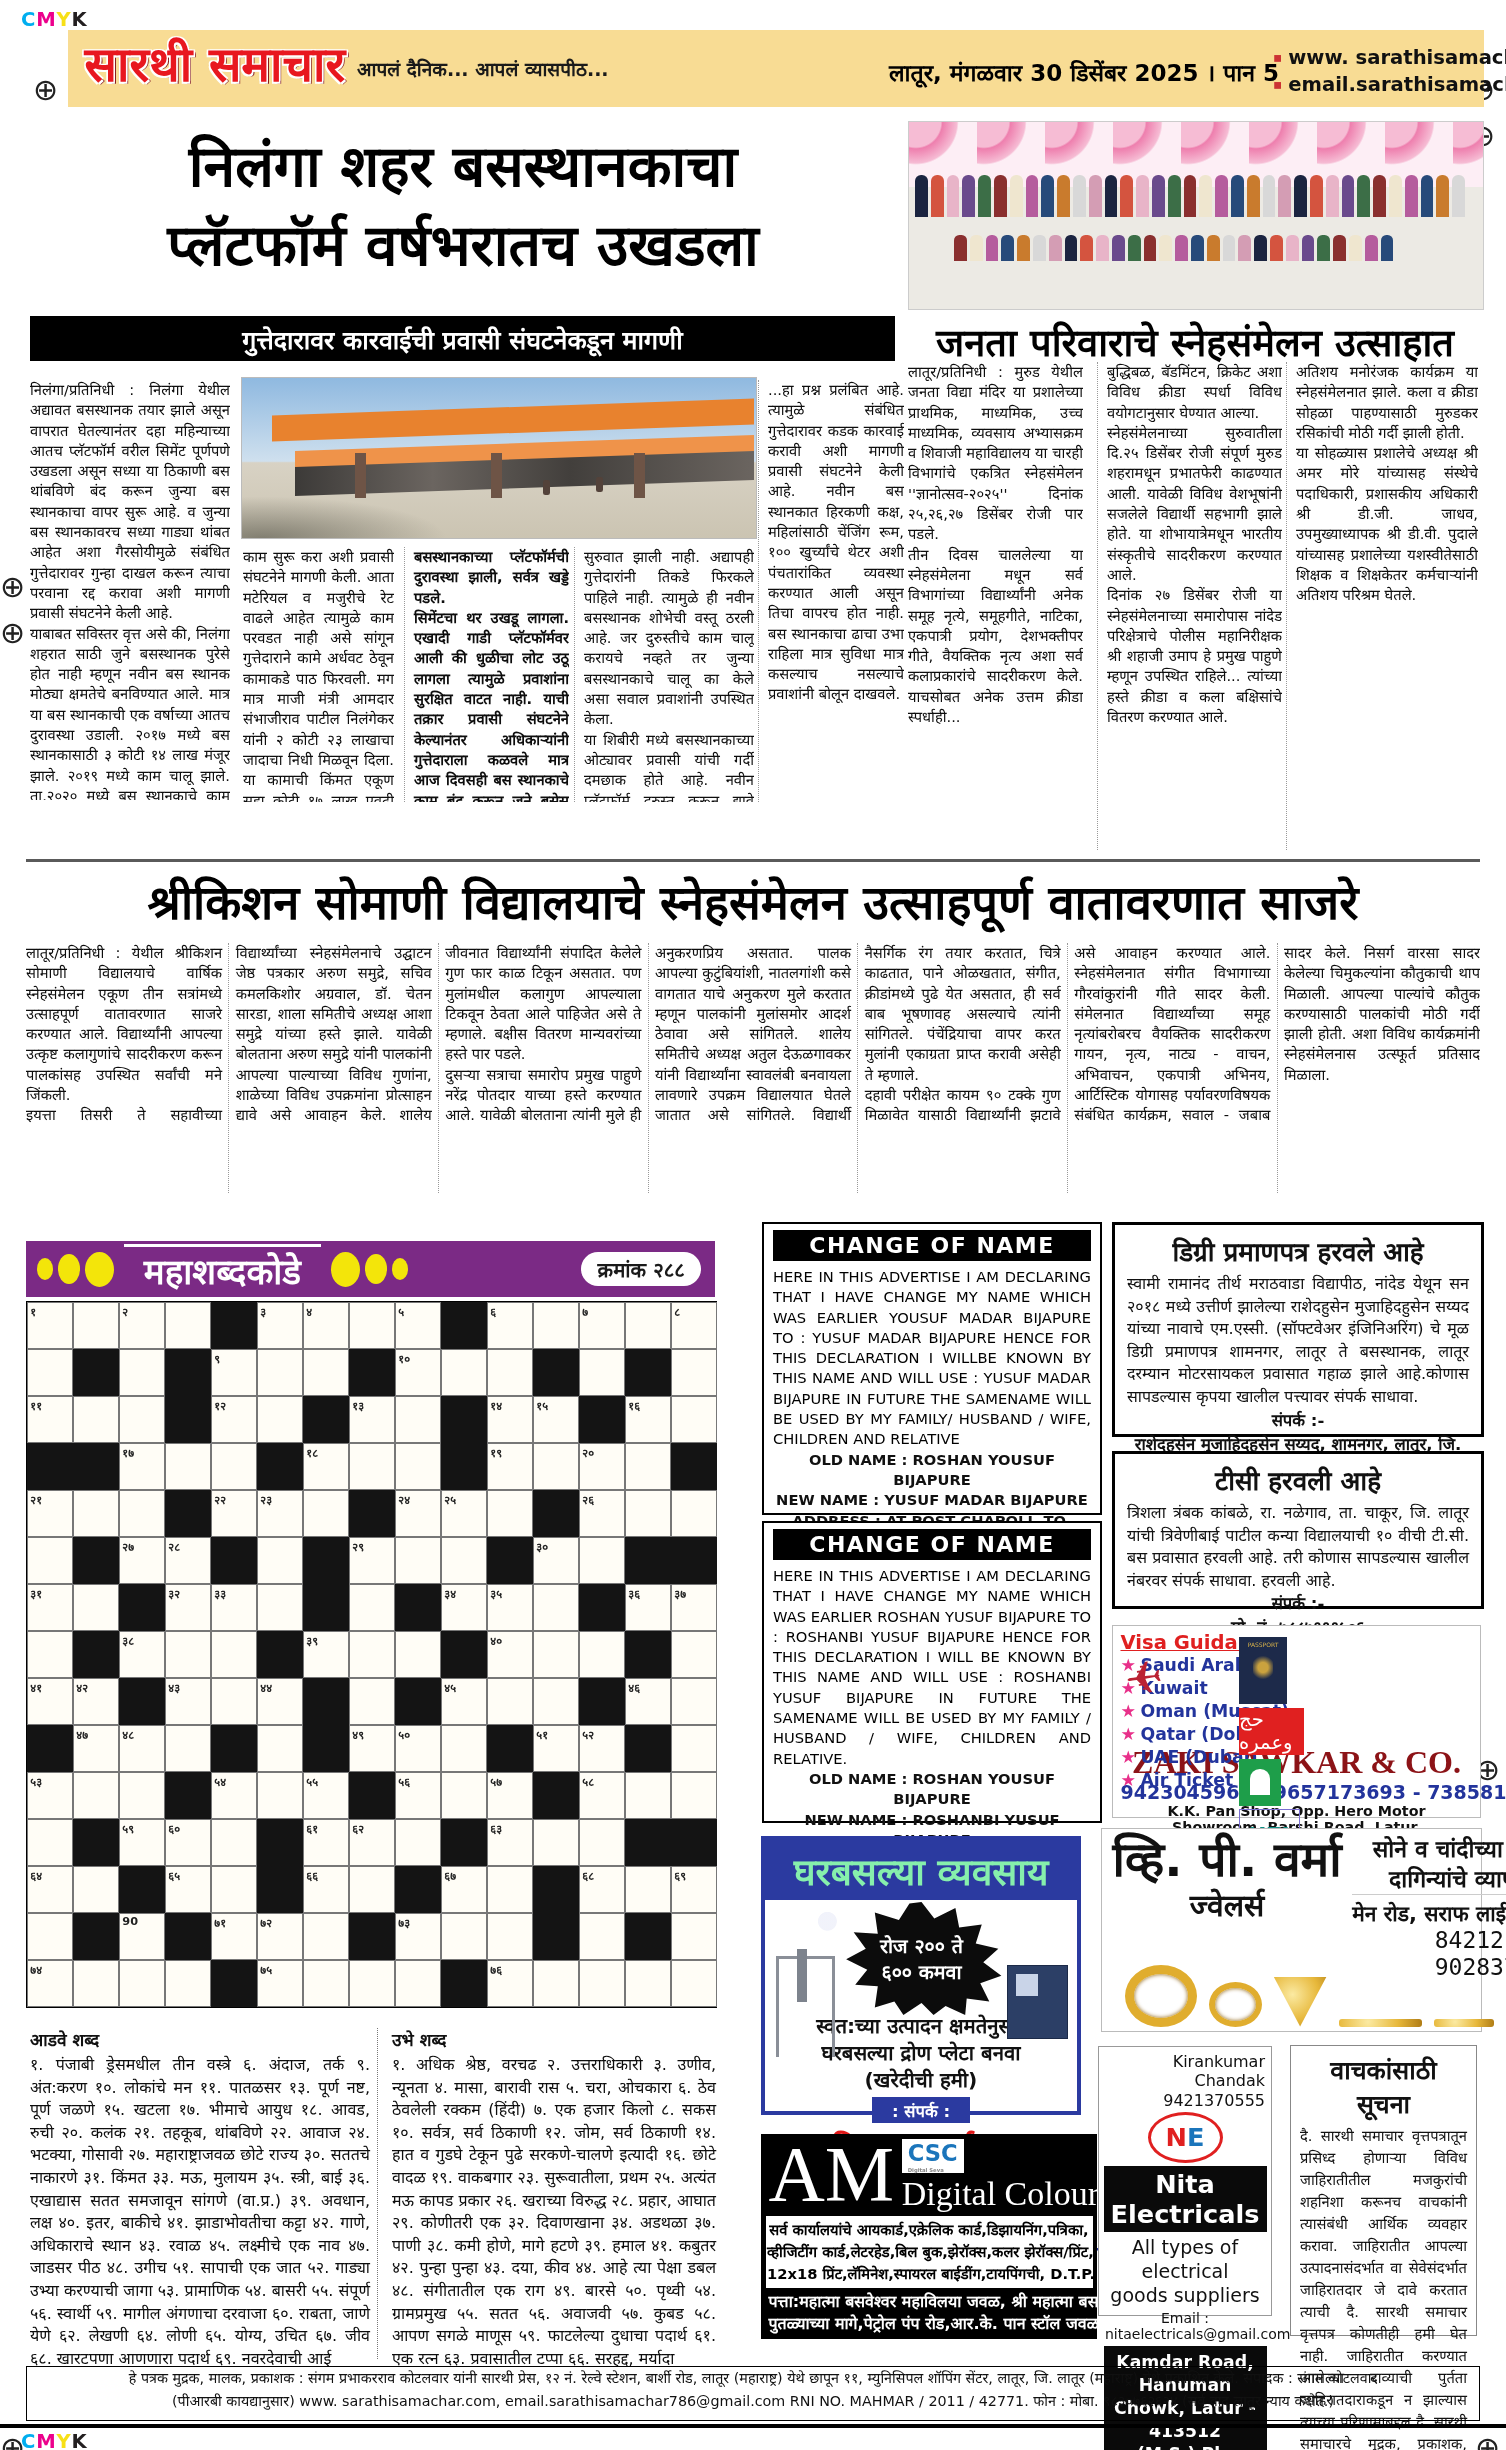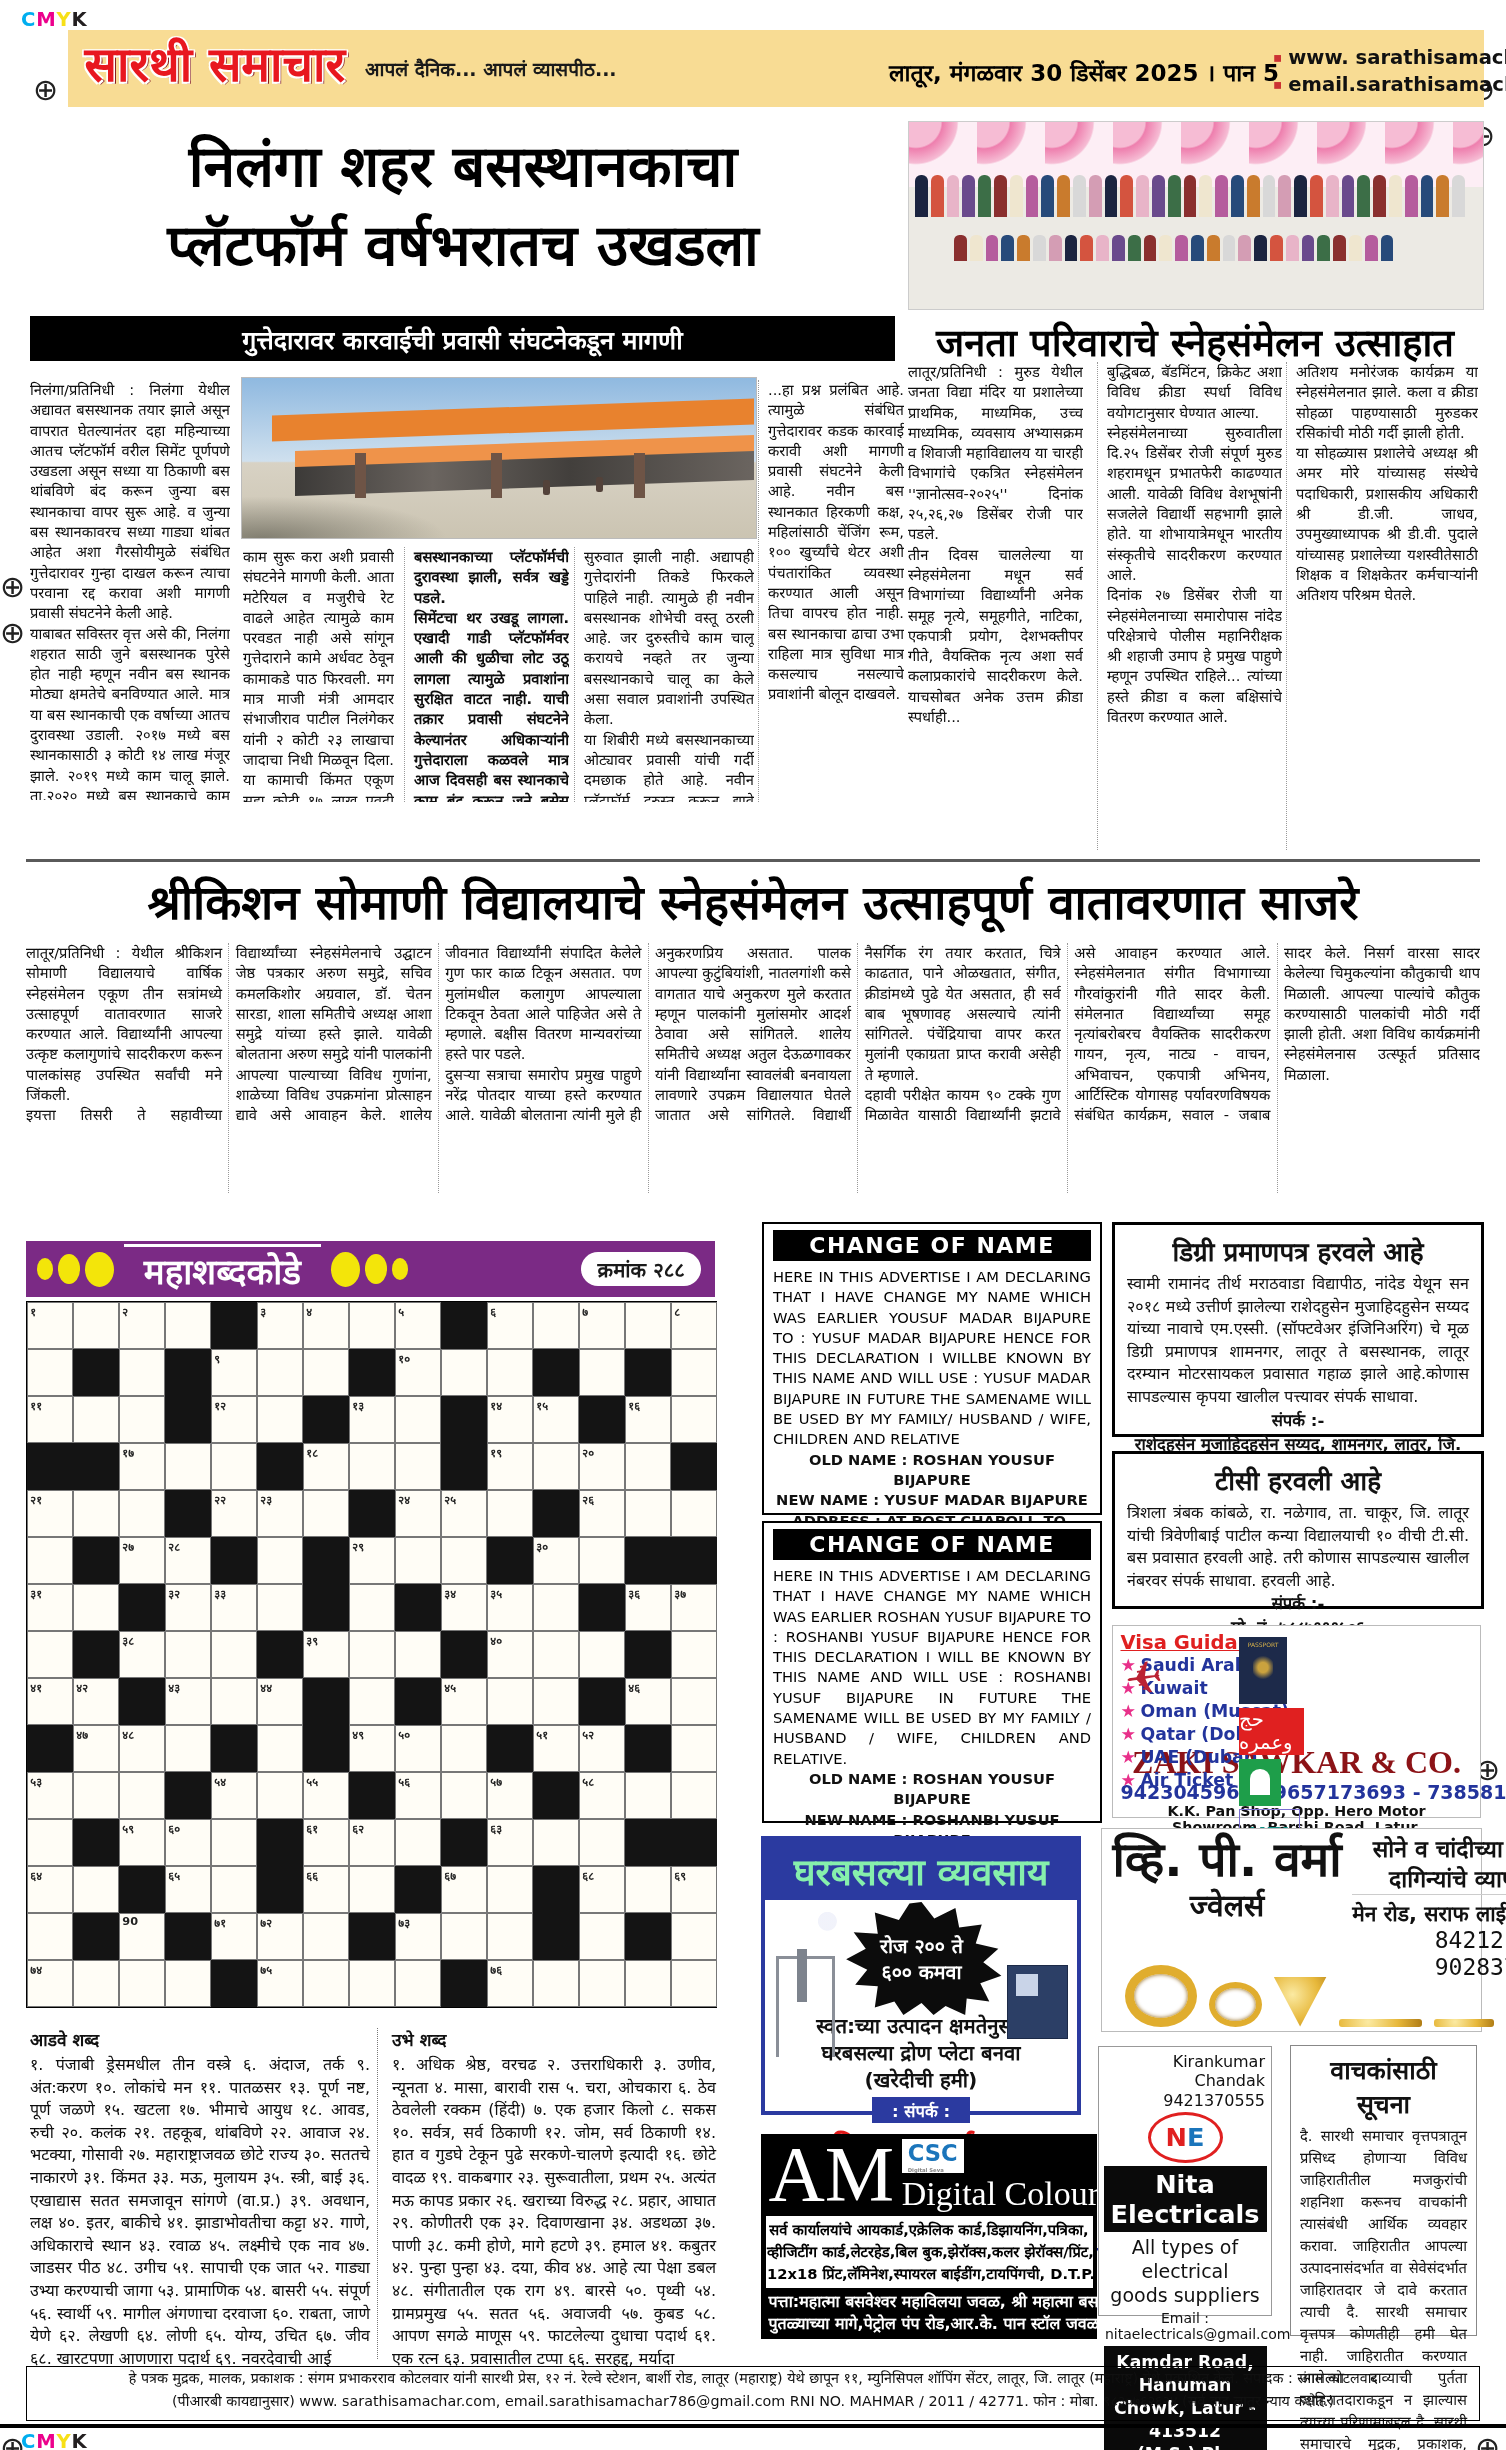--- a/index.html
+++ b/index.html
@@ -7,21 +7,21 @@
         font-family:"DejaVu Sans",sans-serif;color:#111;}
   .abs{position:absolute;}
   .regmark{font-size:30px;color:#222;line-height:1;}
   .cmyk span{font-weight:bold;font-size:19.6px;letter-spacing:0.8px;}
   .cmyk .c{color:#00aeef;} .cmyk .m{color:#ec008c;} .cmyk .y{color:#f7e017;} .cmyk .k{color:#231f20;}
 
   
   #masthead{left:68px;top:30px;width:1416px;height:77px;background:#f8dc94;display:flex;align-items:flex-start;}
   #logo{font-size:48px;font-weight:bold;color:#e8171f;margin-left:16.6px;white-space:nowrap;
         text-shadow:-1.5px -1.5px 0 #fff,1.5px -1.5px 0 #fff,-1.5px 1.5px 0 #fff,1.5px 1.5px 0 #fff,2.3px 2.3px 0 #7a0d12;}
-  #tagline{font-size:19px;font-weight:bold;color:#1a1a1a;margin-left:20px;margin-top:25.6px;white-space:nowrap;}
+  #tagline{font-size:19px;font-weight:bold;color:#1a1a1a;margin-left:12px;margin-top:25.6px;white-space:nowrap;}
   #dateline{position:absolute;left:821px;top:25.6px;font-size:23px;font-weight:bold;color:#000;white-space:nowrap;}
   #mast-contact{position:absolute;left:1205px;top:13.6px;font-size:19.6px;font-weight:bold;color:#111;line-height:27px;white-space:nowrap;}
   #mast-contact .sq{color:#c33;font-size:13.6px;vertical-align:2.3px;margin-right:6px;}
 
   
   .hl1{left:30px;top:127px;width:866px;font-size:57px;font-weight:bold;line-height:1.38;color:#000;text-align:center;white-space:nowrap;}
   .subbar{left:30px;top:316px;width:865px;height:45px;background:#000;color:#fff;display:flex;align-items:center;justify-content:center;
           font-size:25px;font-weight:bold;white-space:nowrap;}
   .coltext{font-size:14.7px;line-height:20.3px;text-align:justify;overflow:hidden;white-space:pre-line;color:#0d0d0d;}
   .colsep{border-left:0.8px dotted #999;padding-left:9px;}

